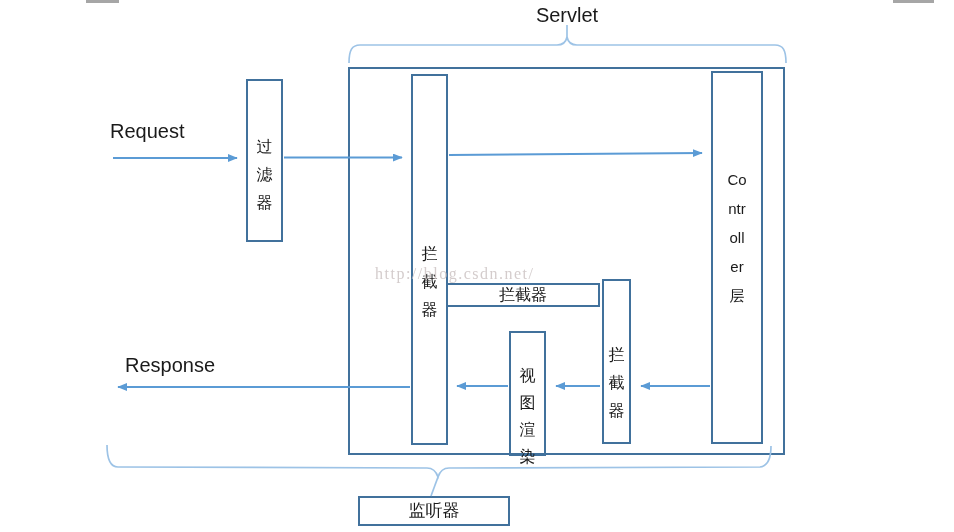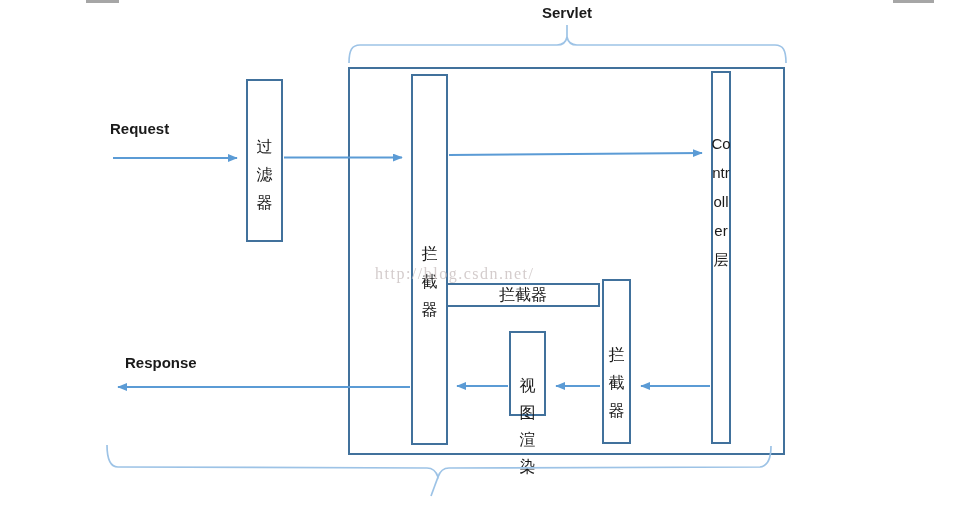--- a/index.html
+++ b/index.html
@@ -6,21 +6,21 @@
   #canvas{
     position:relative;width:954px;height:532px;background:#fff;overflow:hidden;
     font-family:"Liberation Sans","DejaVu Sans",sans-serif;color:var(--text);
   }
   .box{
     position:absolute;border:2px solid var(--border);background:transparent;
     box-sizing:border-box;display:flex;flex-direction:column;align-items:center;
     z-index:2;
   }
   .outer{border-width:2.5px;z-index:1;}
-  .label{position:absolute;font-size:15px;color:var(--text);z-index:2;white-space:nowrap;font-weight:bold;}
+  .label{position:absolute;font-size:20px;color:var(--text);z-index:2;white-space:nowrap;}
   .vtext{
     width:18px;word-break:break-all;line-height:28px;text-align:center;
     font-size:16px;color:var(--text);margin-top:28px;
   }
   .ctrl-lines{font-size:15px;line-height:29px;text-align:center;color:var(--text);}
   .htext{font-size:16px;line-height:20px;color:var(--text);}
   #arrow-layer{position:absolute;left:0;top:0;z-index:3;pointer-events:none;}
   #watermark{
     position:absolute;left:375px;top:265px;z-index:4;
     font-family:"Liberation Serif","DejaVu Serif",serif;
@@ -44,42 +44,45 @@
   <div class="box outer" style="left:348px;top:67px;width:437px;height:388px;"></div>
 
   <div class="box" style="left:246px;top:79px;width:37px;height:163px;padding-top:24px;">
     <div class="vtext">过滤器</div>
   </div>
 
   <div class="box" style="left:411px;top:74px;width:37px;height:371px;padding-top:136px;">
     <div class="vtext">拦截器</div>
   </div>
 
-  <div class="box" style="left:711px;top:71px;width:20px;height:373px;padding-top:56px;">
+  <div class="box" style="left:711px;top:71px;width:52px;height:373px;padding-top:92px;">
     <div class="ctrl-lines">
       <div>Co</div>
       <div>ntr</div>
       <div>oll</div>
       <div>er</div>
       <div>层</div>
     </div>
   </div>
 
   <div class="box" style="left:446px;top:283px;width:154px;height:24px;justify-content:center;">
     <div class="htext">拦截器</div>
   </div>
 
   <div class="box" style="left:602px;top:279px;width:29px;height:165px;padding-top:32px;">
     <div class="vtext">拦截器</div>
   </div>
 
-  <div class="box" style="left:509px;top:331px;width:37px;height:85px;padding-top:11px;align-items:center;">
+  <div class="box" style="left:509px;top:331px;width:37px;height:125px;padding-top:1px;align-items:center;">
     <div class="vtext" style="line-height:27px;">视图渲染</div>
   </div>
 
+  <div class="box" style="left:358px;top:496px;width:152px;height:30px;justify-content:center;">
+    <div class="htext" style="font-size:17px;">监听器</div>
+  </div>
 
   <svg id="arrow-layer" width="954" height="532" viewBox="0 0 954 532">
     <defs>
       <marker id="ah" markerWidth="5" markerHeight="4" refX="4.6" refY="2" orient="auto">
         <path d="M0,0 L5,2 L0,4 z" fill="var(--arrow)"></path>
       </marker>
     </defs>
 
     <path d="M113,158 H237" stroke="var(--arrow)" stroke-width="2" fill="none" marker-end="url(#ah)"></path>
     <path d="M284,157.5 H402" stroke="var(--arrow)" stroke-width="2" fill="none" marker-end="url(#ah)"></path>

